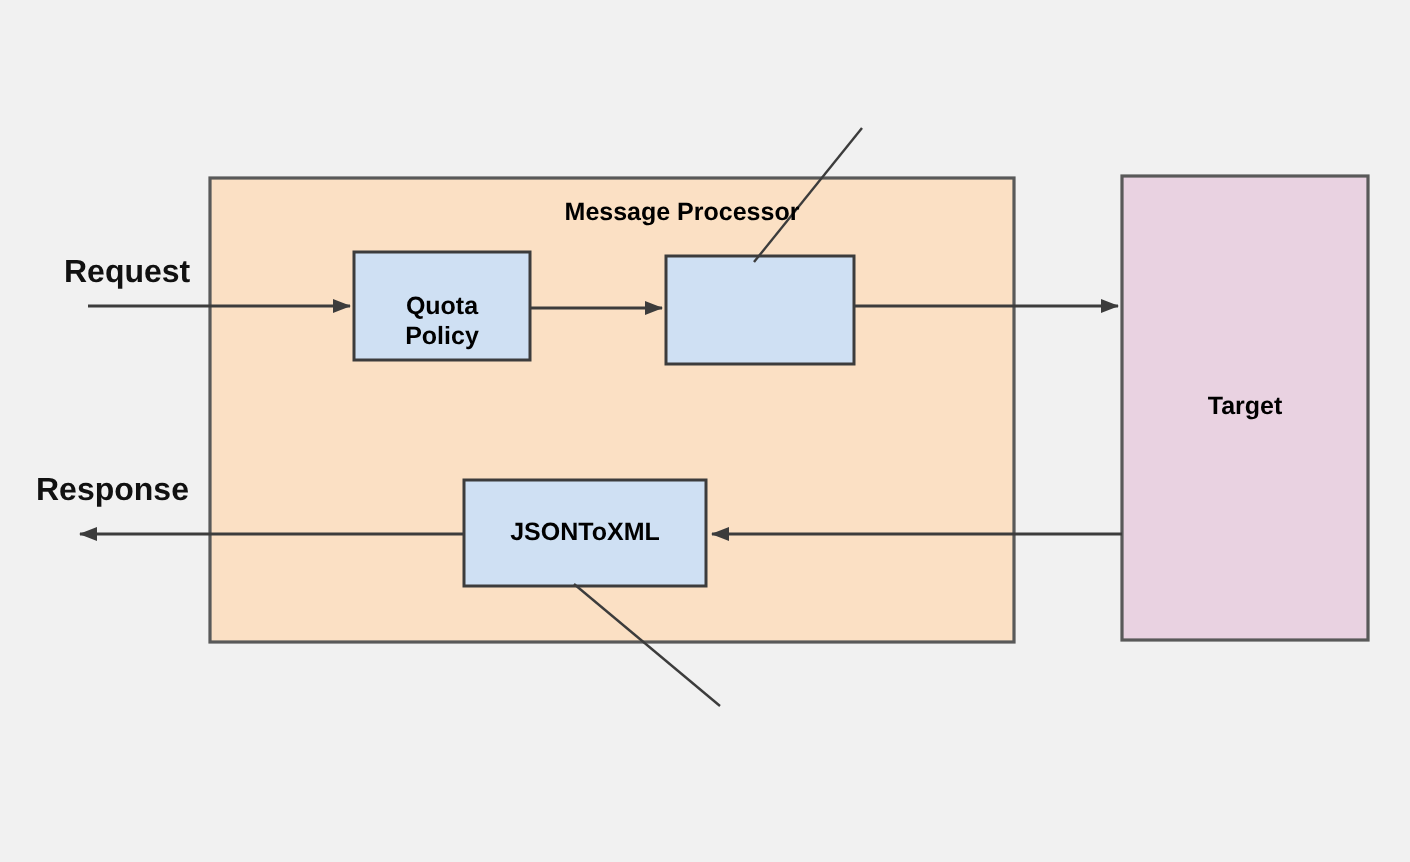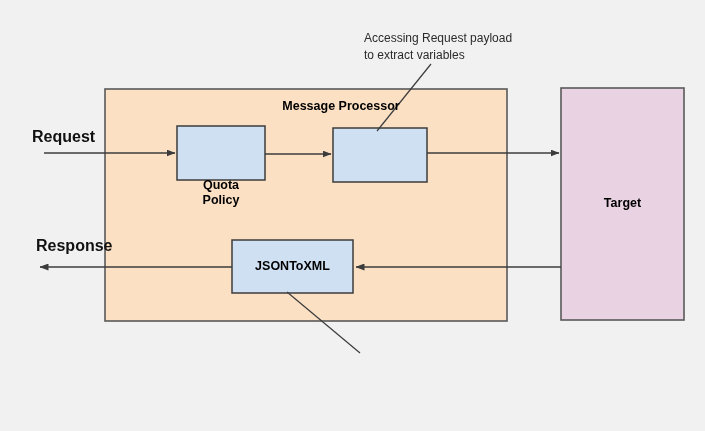--- a/index.html
+++ b/index.html
@@ -95,27 +95,25 @@
 
     <line x1="431" y1="64" x2="377" y2="131" stroke="#3c3c3c" stroke-width="1.2"></line>
 
     <line x1="287" y1="292" x2="360" y2="353" stroke="#3c3c3c" stroke-width="1.2"></line>
   </svg>
 
   <div class="title-label" style="left:105px; top:99px; width:472px; text-align:center;">Message Processor</div>
 
   <div class="node-label" style="left:561px; top:88px; width:123px; height:232px;">Target</div>
 
-  <div class="node-label" style="left:177px; top:126px; width:88px; height:70px; white-space:pre-line;margin-top:32px;">Quota
+  <div class="node-label" style="left:177px; top:126px; width:88px; height:70px; white-space:pre-line;">Quota
 Policy</div>
 
 
   <div class="node-label" style="left:232px; top:240px; width:121px; height:53px;">JSONToXML</div>
 
   <div class="side-label" style="left:32px; top:128px;">Request</div>
 
-  <div class="side-label" style="left:36px; top:237px;">Response</div>
+  <div class="side-label" style="left:18px; top:237px;">Response</div>
 
-  <div class="annotation" style="left:364px; top:30px;">Accessing Request payload
-to extract variables</div>
 
 
 </div>
 
 </body></html>

